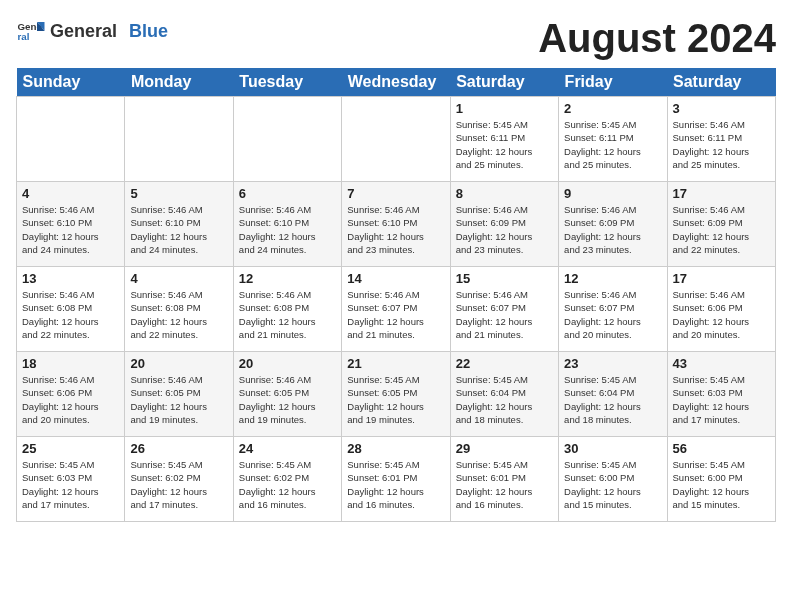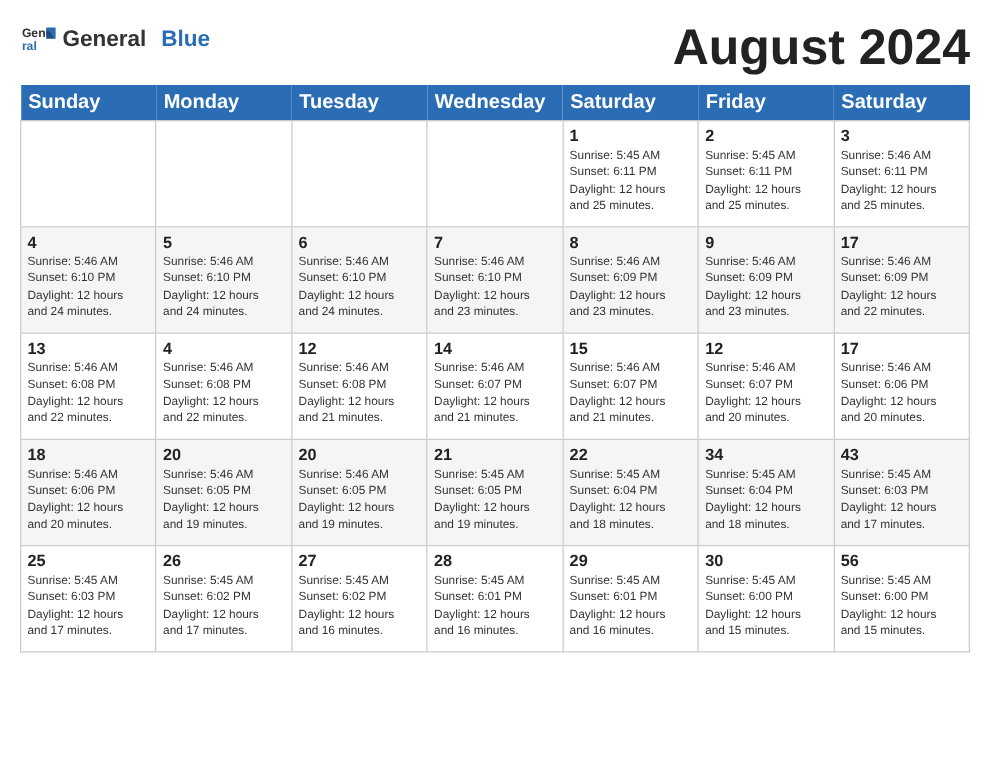--- a/index.html
+++ b/index.html
@@ -283,21 +283,21 @@
 and 19 minutes.</div>
         </td>
         <td>
           <span class="day-number">22</span>
           <div class="day-info" style="white-space: pre-line;">Sunrise: 5:45 AM
 Sunset: 6:04 PM
 Daylight: 12 hours
 and 18 minutes.</div>
         </td>
         <td>
-          <span class="day-number">34</span>
+          <span class="day-number">23</span>
           <div class="day-info" style="white-space: pre-line;">Sunrise: 5:45 AM
 Sunset: 6:04 PM
 Daylight: 12 hours
 and 18 minutes.</div>
         </td>
         <td>
           <span class="day-number">43</span>
           <div class="day-info" style="white-space: pre-line;">Sunrise: 5:45 AM
 Sunset: 6:03 PM
 Daylight: 12 hours
@@ -313,21 +313,21 @@
 and 17 minutes.</div>
         </td>
         <td>
           <span class="day-number">26</span>
           <div class="day-info" style="white-space: pre-line;">Sunrise: 5:45 AM
 Sunset: 6:02 PM
 Daylight: 12 hours
 and 17 minutes.</div>
         </td>
         <td>
-          <span class="day-number">27</span>
+          <span class="day-number">24</span>
           <div class="day-info" style="white-space: pre-line;">Sunrise: 5:45 AM
 Sunset: 6:02 PM
 Daylight: 12 hours
 and 16 minutes.</div>
         </td>
         <td>
           <span class="day-number">28</span>
           <div class="day-info" style="white-space: pre-line;">Sunrise: 5:45 AM
 Sunset: 6:01 PM
 Daylight: 12 hours

